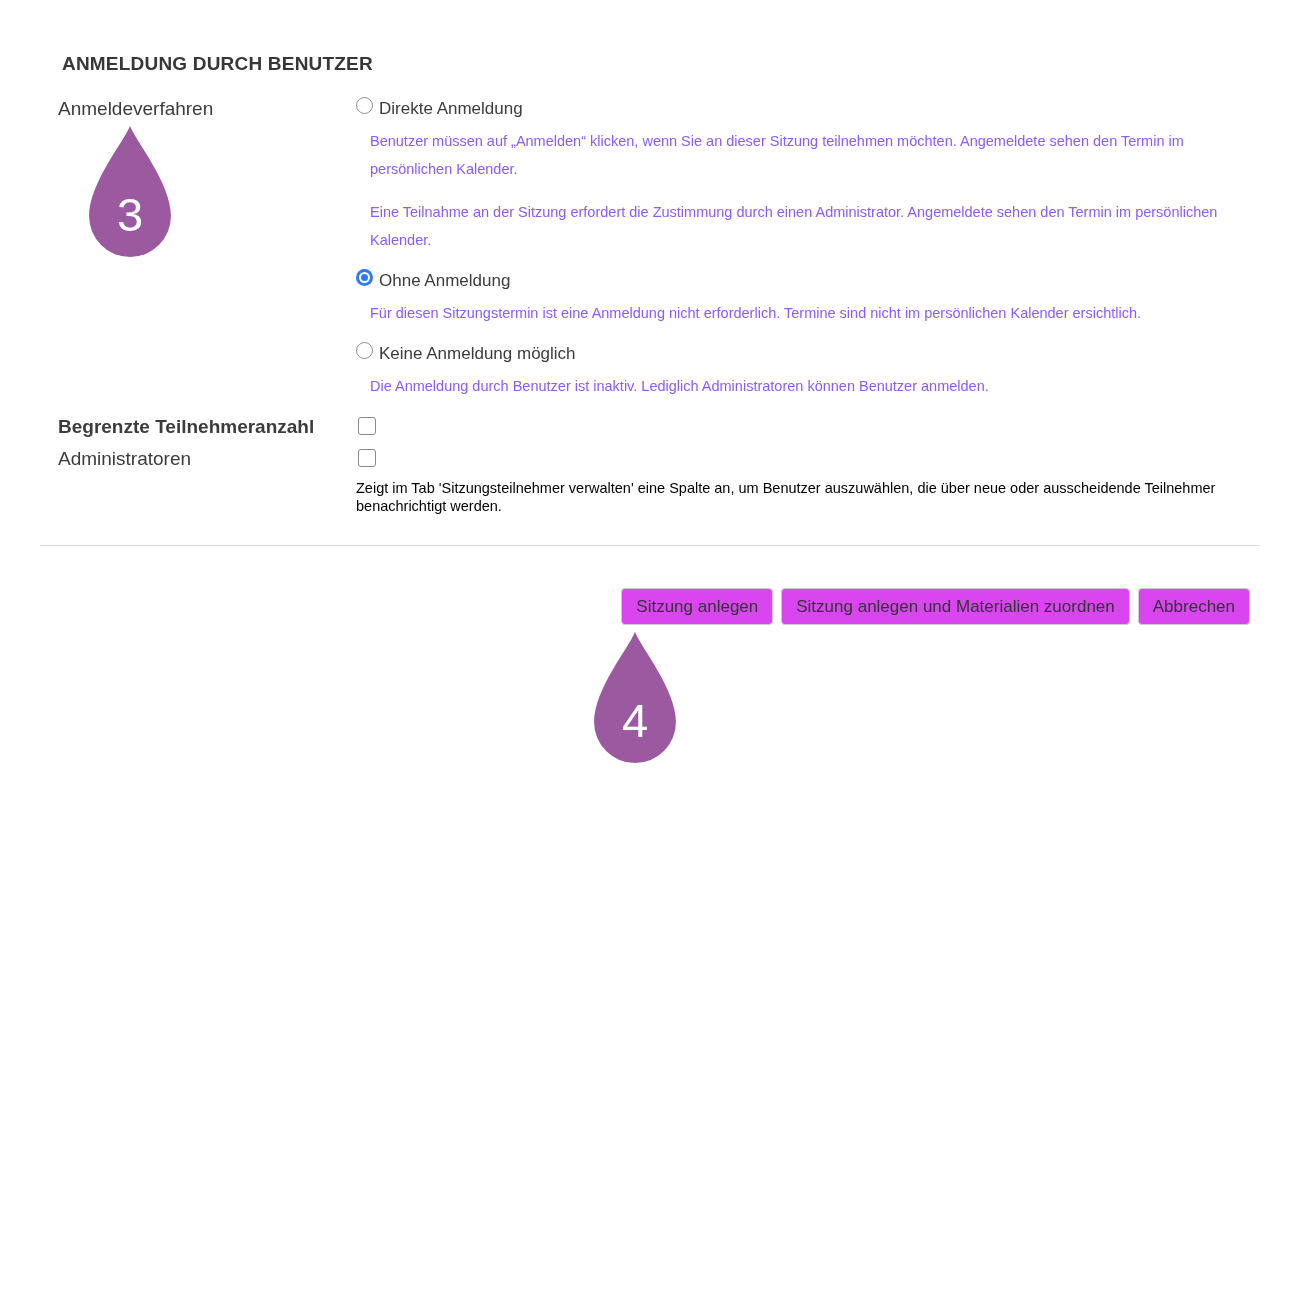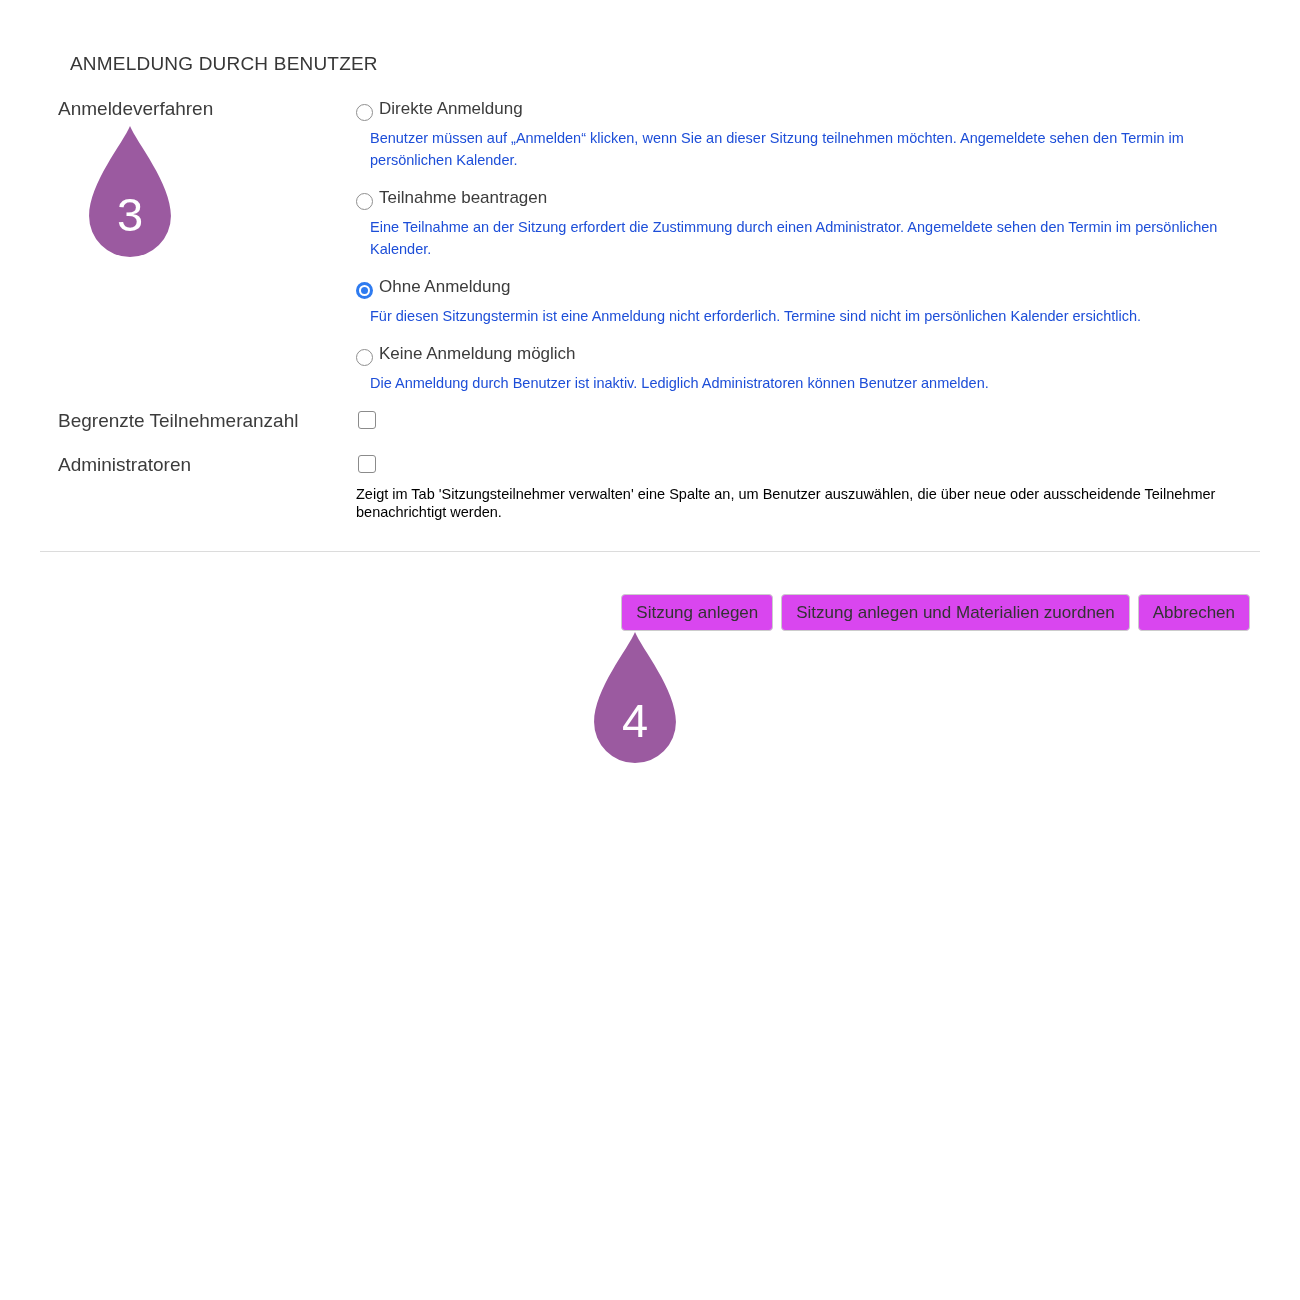--- a/index.html
+++ b/index.html
@@ -15,42 +15,42 @@
   }
   .page {
     position: absolute;
     left: 58px;
     top: 0;
     width: 1192px;
     padding-top: 52px;
   }
   .section-heading {
     font-size: 19px;
-    font-weight: 400;
+    font-weight: 700;
     color: #373737;
     letter-spacing: 0.2px;
     line-height: 24px;
-    margin: 0 0 21px 12px;
+    margin: 0 0 21px 4px;
   }
   .form-row {
     display: grid;
     grid-template-columns: 298px 1fr;
     align-items: start;
   }
   .row-label {
     font-size: 19px;
     line-height: 22px;
     color: #3c3c3c;
     padding-top: 1px;
   }
   
   .option { margin-bottom: 15px; }
   .option-head {
     display: flex;
-    align-items: flex-end;
+    align-items: flex-start;
     gap: 6px;
     font-size: 17px;
     line-height: 24px;
   }
   .radio {
     width: 15px; height: 15px;
     border-radius: 50%;
     border: 1px solid #8f8f8f;
     background: #fff;
     display: inline-block;
@@ -71,25 +71,25 @@
   .radio.checked::after {
     content: "";
     position: absolute; inset: 5px;
     background: #2e7bf0;
     border-radius: 50%;
   }
   .option-desc {
     margin: 6px 0 0 14px;
     max-width: 860px;
     font-size: 14.5px;
-    line-height: 22px;
-    color: #1d4ed8;
-  }
-  
-  .check-row { margin-bottom: 20px; }
+    line-height: 28px;
+    color: #8b5cf6;
+  }
+  
+  .check-row { margin-bottom: 8px; font-weight: bold; }
   .checkbox {
     width: 16px; height: 16px;
     border: 1px solid #8b8b8b;
     border-radius: 3px;
     background: #fff;
     display: inline-block;
     margin-left: 2px;
     margin-top: 2px;
   }
   .check-desc {
@@ -155,24 +155,20 @@
 
       <div class="option">
         <div class="option-head" role="radio" aria-checked="false">
           <span class="radio"></span>
           <span>Direkte Anmeldung</span>
         </div>
         <div class="option-desc">Benutzer müssen auf „Anmelden“ klicken, wenn Sie an dieser Sitzung teilnehmen möchten. Angemeldete sehen den Termin im persönlichen Kalender.</div>
       </div>
 
       <div class="option">
-        <div class="option-head" role="radio" aria-checked="false">
-          <span class="radio"></span>
-          <span>Teilnahme beantragen</span>
-        </div>
         <div class="option-desc">Eine Teilnahme an der Sitzung erfordert die Zustimmung durch einen Administrator. Angemeldete sehen den Termin im persönlichen Kalender.</div>
       </div>
 
       <div class="option">
         <div class="option-head" role="radio" aria-checked="true">
           <span class="radio checked"></span>
           <span>Ohne Anmeldung</span>
         </div>
         <div class="option-desc">Für diesen Sitzungstermin ist eine Anmeldung nicht erforderlich. Termine sind nicht im persönlichen Kalender ersichtlich.</div>
       </div>

